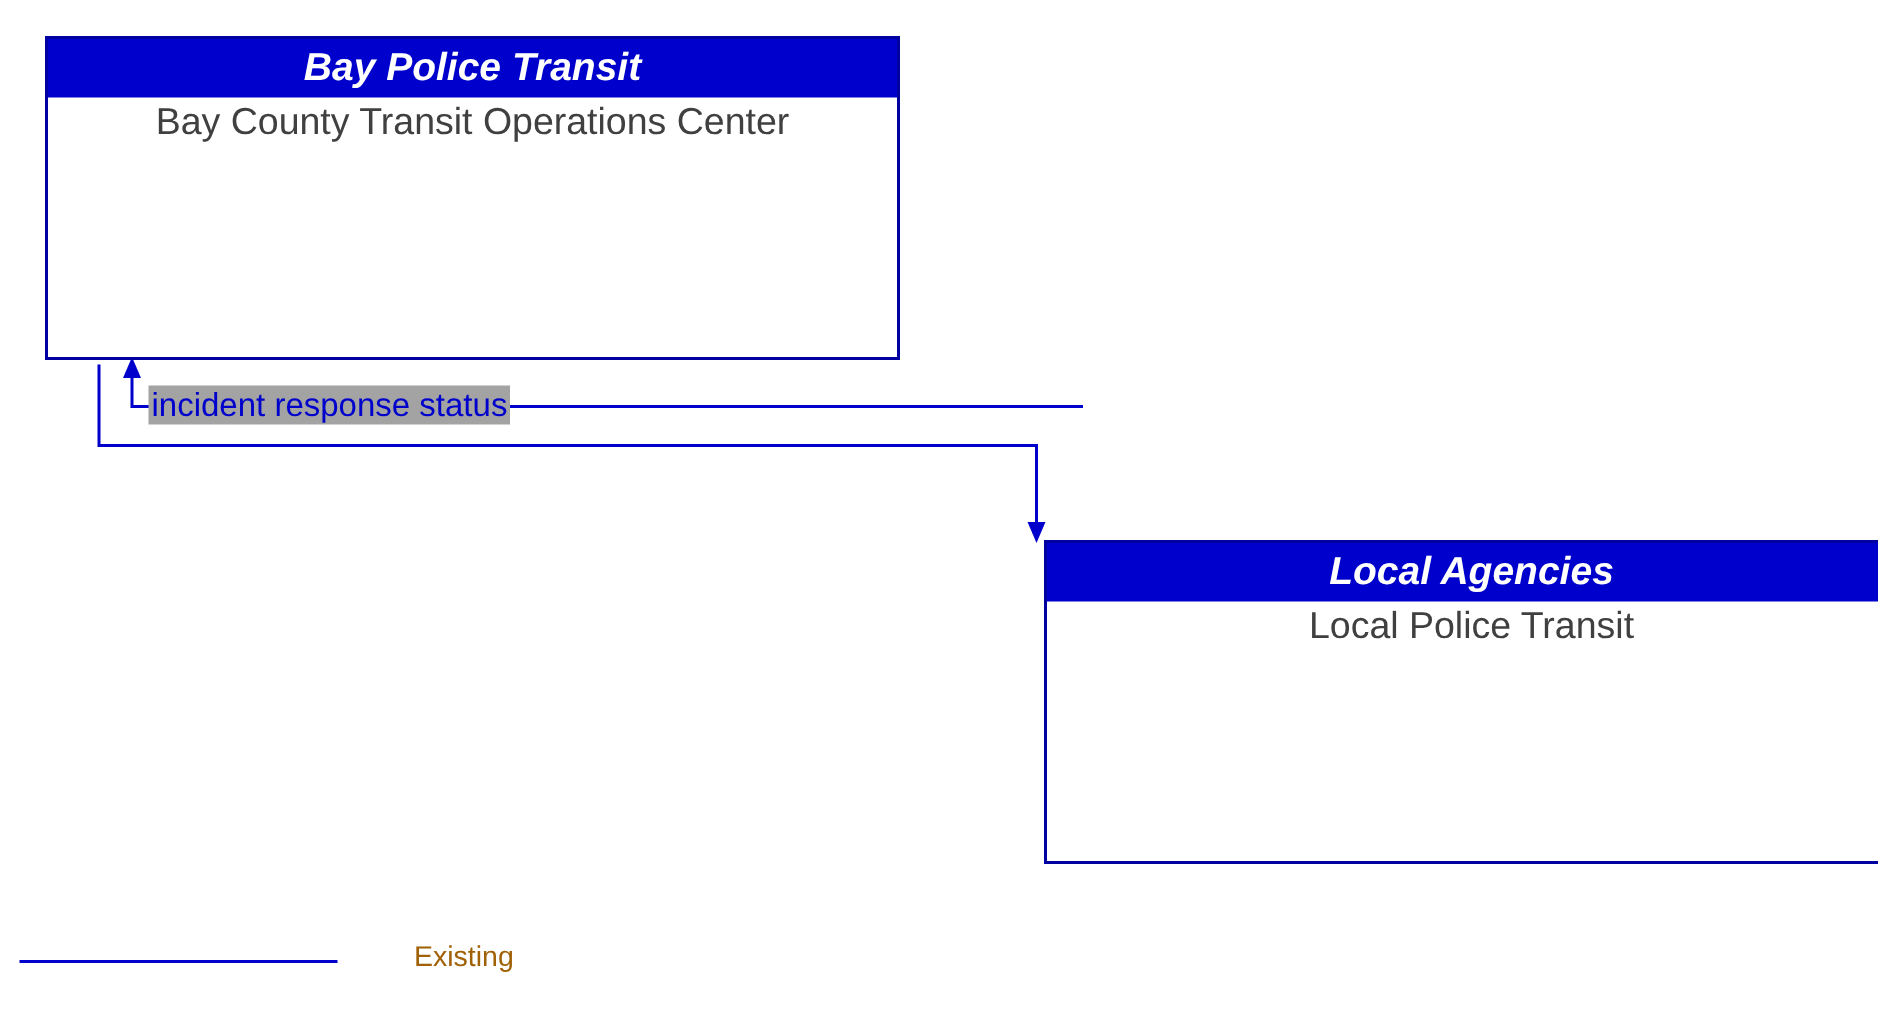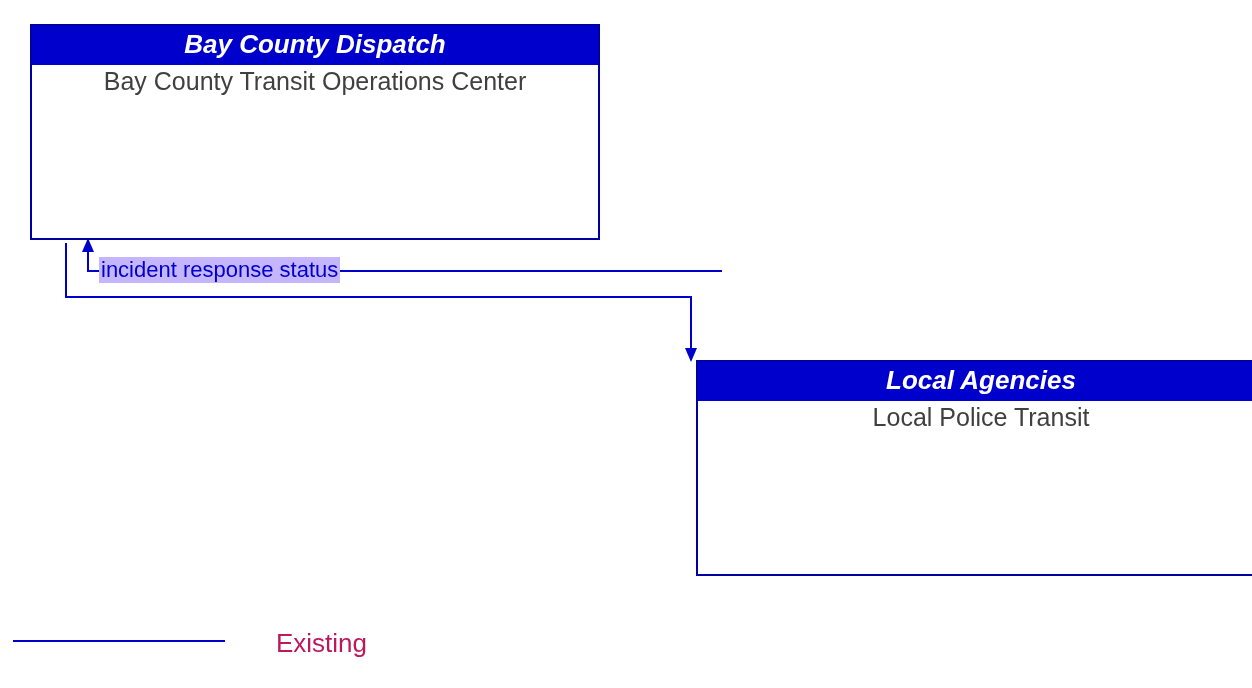--- a/index.html
+++ b/index.html
@@ -34,27 +34,27 @@
     color: #404040;
     font-size: 25px;
     text-align: center;
     padding: 2px 8px 2px 8px;
   }
   .flow-label {
     position: absolute;
     color: #0000cc;
     font-size: 22px;
     white-space: nowrap;
-    background: #c4b5fd;
+    background: #a3a3a3;
     padding: 0 2px;
   }
   .legend-label {
     position: absolute;
-    color: #be185d;
-    font-size: 26px;
+    color: #a16207;
+    font-size: 19px;
   }
   svg.overlay {
     position: absolute;
     left: 0;
     top: 0;
     width: 1252px;
     height: 688px;
     pointer-events: none;
   }
 </style>
@@ -75,21 +75,21 @@
     <polygon points="88,238 82,252 94,252" fill="#0000cc"></polygon>
 
     <path d="M 66 243 L 66 297 L 691 297 L 691 357" fill="none" stroke="#0000cc" stroke-width="2"></path>
 
     <polygon points="691,362 685,348 697,348" fill="#0000cc"></polygon>
 
     <line x1="13" y1="641" x2="225" y2="641" stroke="#0000cc" stroke-width="2"></line>
   </svg>
 
   <div class="entity-box" style="left:30px; top:24px; width:570px; height:216px;">
-    <div class="entity-header">Bay County Dispatch</div>
+    <div class="entity-header">Bay Police Transit</div>
     <div class="entity-body">Bay County Transit Operations Center</div>
   </div>
 
   <div class="entity-box" style="left:656px; top:360px; width:570px; height:216px;margin-left:40px;">
     <div class="entity-header">Local Agencies</div>
     <div class="entity-body">Local Police Transit</div>
   </div>
 
   <div class="flow-label" style="left:99px; top:257px;">incident response status</div>
 

